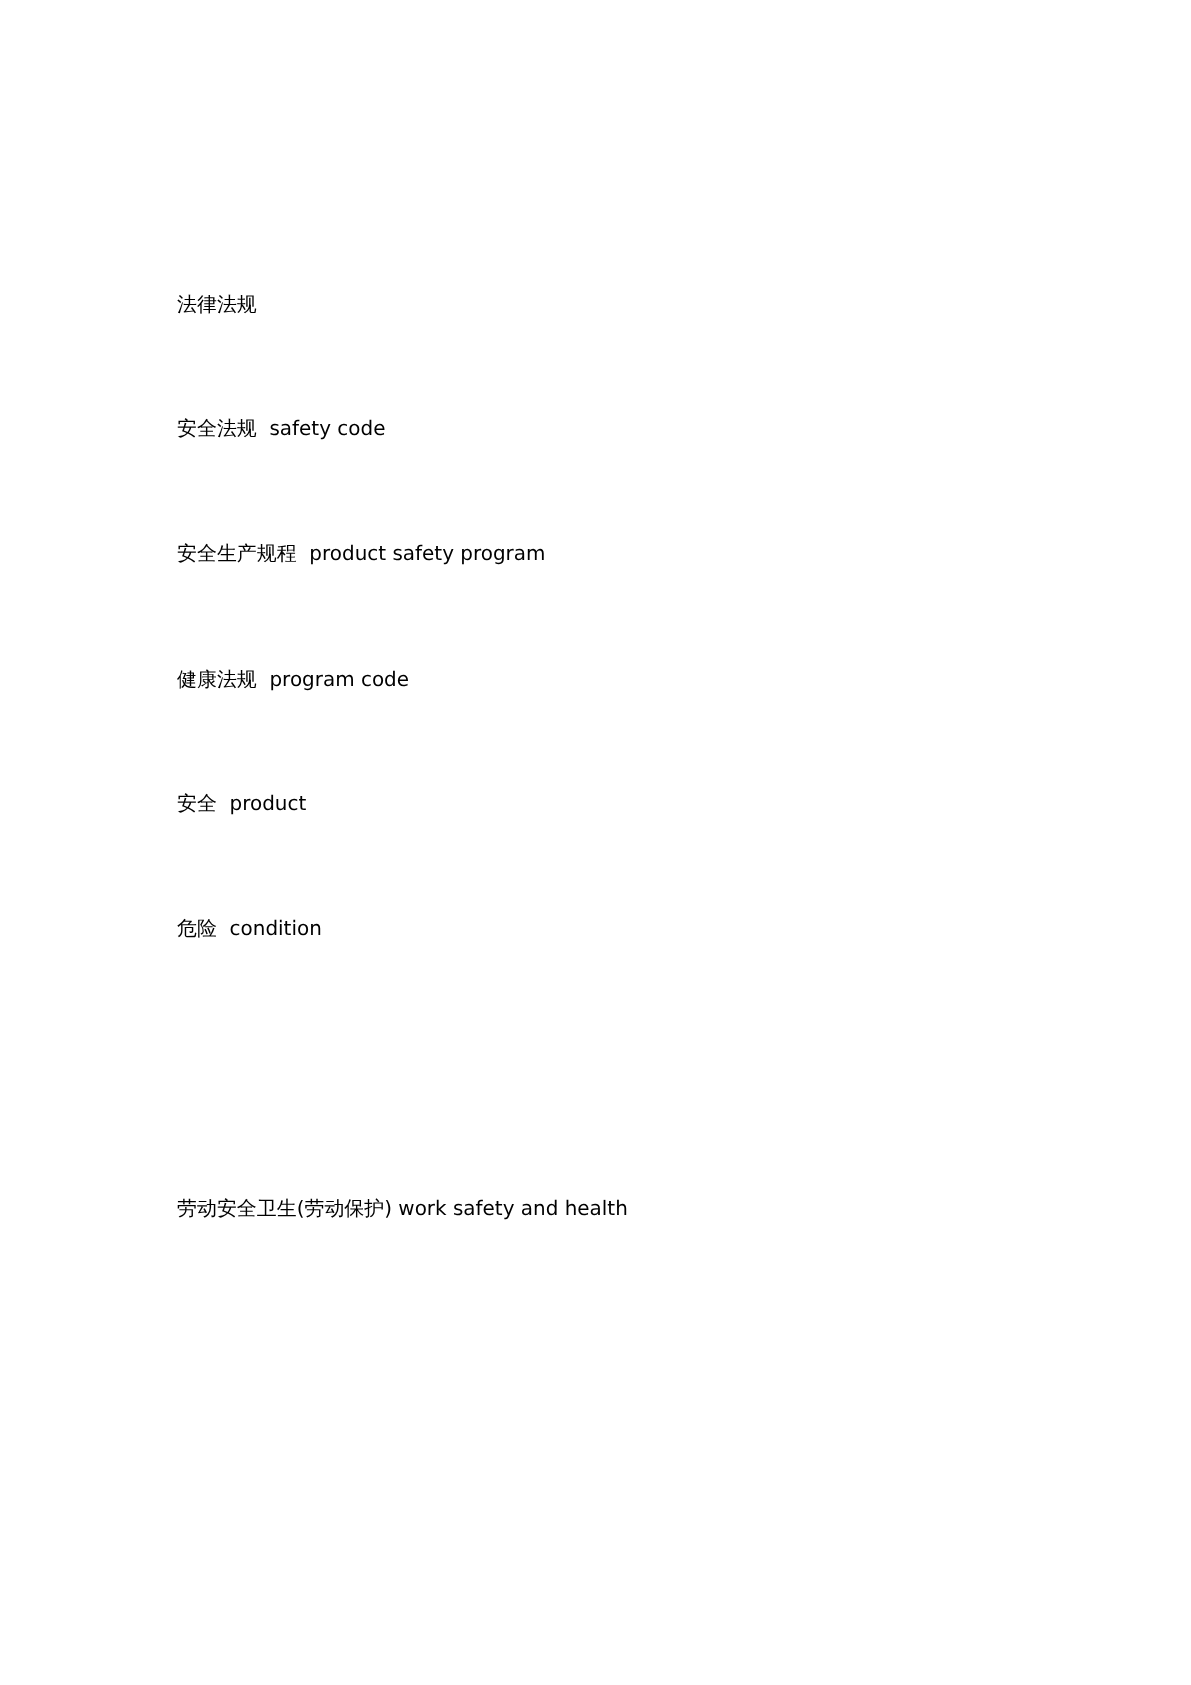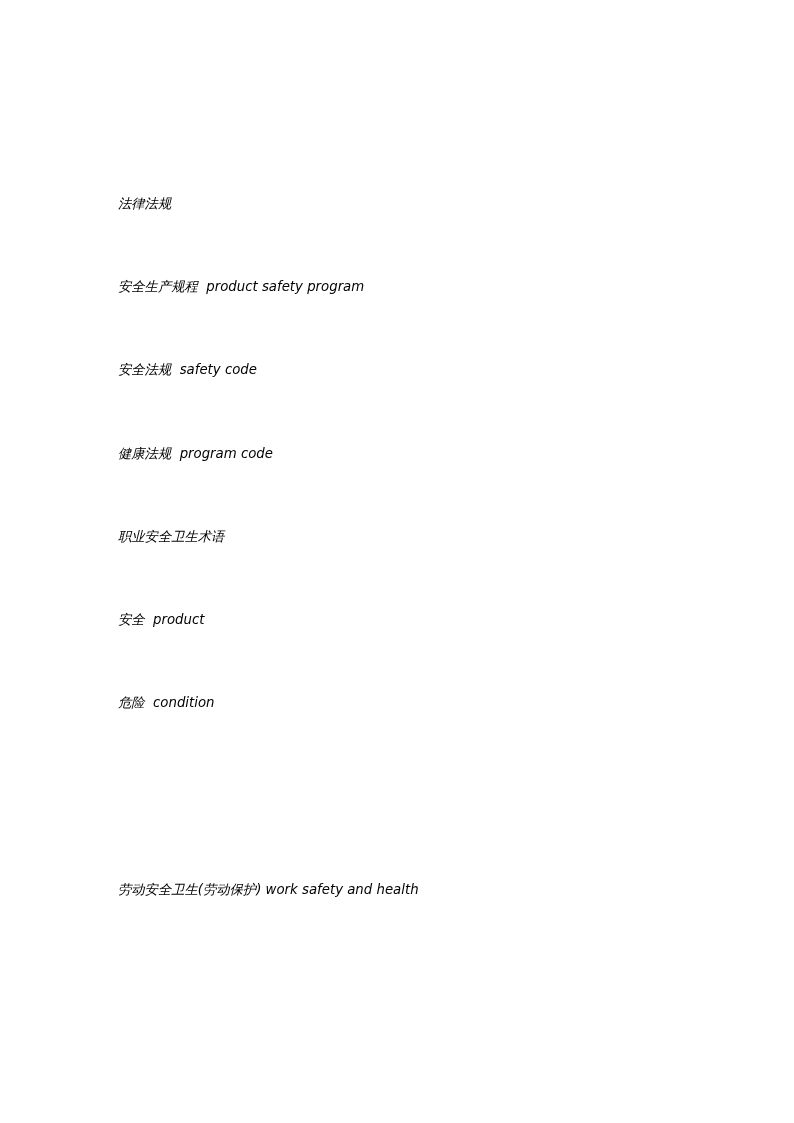--- a/index.html
+++ b/index.html
@@ -8,21 +8,20 @@
     padding: 0;
     background: #ffffff;
   }
   .page {
     position: relative;
     width: 794px;
     height: 1123px;
     background: #ffffff;
     overflow: hidden;
     box-sizing: border-box;
-    font-style: italic;
   }
   .doc-body {
     position: absolute;
     left: 118px;
     top: 90px;
     width: 600px;
     font-family: "DejaVu Sans", "Liberation Sans", sans-serif;
     font-size: 13.3px;
     line-height: 20.8px;
     color: #000000;
@@ -49,24 +48,23 @@
   }
 </style>
 </head>
 <body>
 
 <div class="page">
   <div class="doc-body">
 
     <div>
       <p class="para">法律法规</p>
+      <p class="para">安全法规  safety code</p>
       <p class="para">安全生产规程  product safety program</p>
-      <p class="para">安全法规  safety code</p>
       <p class="para">健康法规  program code</p>
-      <p class="para">职业安全卫生术语</p>
       <p class="para">安全  product</p>
       <p class="para">危险  condition</p>
     </div>
 
     <div class="block">
       <div class="line">劳动安全卫生(劳动保护) work safety and health</div>
       
       
       
       

